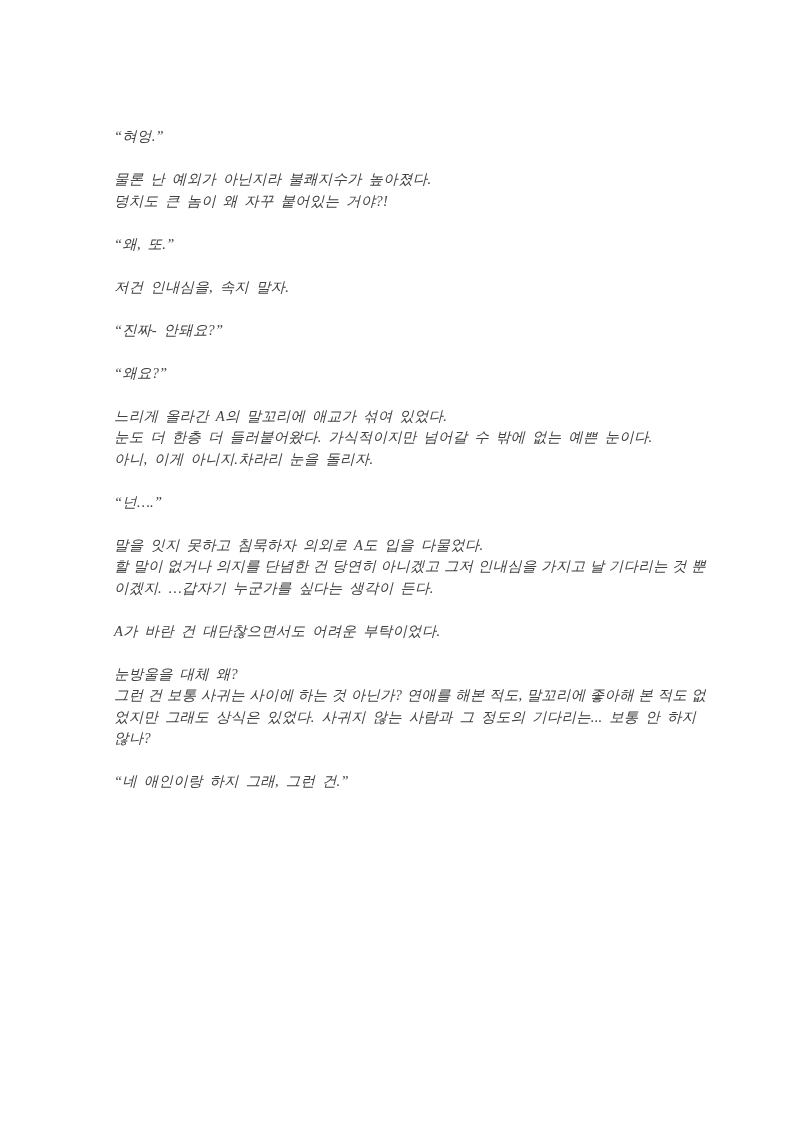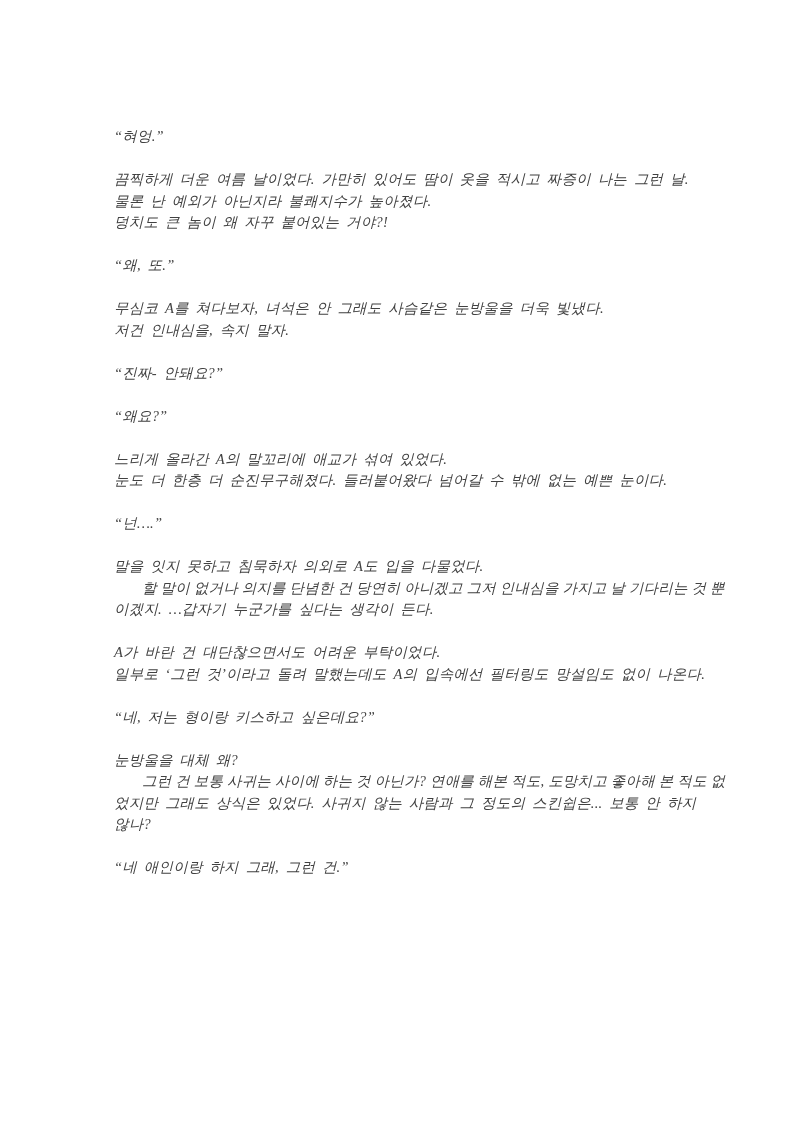--- a/index.html
+++ b/index.html
@@ -39,70 +39,64 @@
   }
   .line {
     white-space: pre-wrap;
     min-height: 21.5px;
   }
   .line.stretch {
     white-space: pre;
     text-align: justify;
     text-align-last: justify;
     word-spacing: 0;
-    margin-left: 28px;
   }
 </style>
 </head>
 <body style="background: rgb(255, 255, 255);">
 
 <div class="page">
   <div class="doc" style="color: rgb(65, 65, 65);">
       <div class="para">
         <div class="line">“혀엉.”</div>
       </div>
       <div class="para">
-        <div class="line">끔찍하게 더운 여름 날이었다. 가만히 있어도 땀이 옷을 적시고 짜증이 나는 그런 날.</div>
         <div class="line">물론 난 예외가 아닌지라 불쾌지수가 높아졌다.</div>
         <div class="line">덩치도 큰 놈이 왜 자꾸 붙어있는 거야?!</div>
       </div>
       <div class="para">
         <div class="line">“왜, 또.”</div>
       </div>
       <div class="para">
-        <div class="line">무심코 A를 쳐다보자, 녀석은 안 그래도 사슴같은 눈방울을 더욱 빛냈다.</div>
         <div class="line">저건 인내심을, 속지 말자.</div>
       </div>
       <div class="para">
         <div class="line">“진짜- 안돼요?”</div>
       </div>
       <div class="para">
         <div class="line">“왜요?”</div>
       </div>
       <div class="para">
         <div class="line">느리게 올라간 A의 말꼬리에 애교가 섞여 있었다.</div>
-        <div class="line">눈도 더 한층 더 순진무구해졌다. 들러붙어왔다 넘어갈 수 밖에 없는 예쁜 눈이다.</div>
+        <div class="line">눈도 더 한층 더 들러붙어왔다. 가식적이지만 넘어갈 수 밖에 없는 예쁜 눈이다.</div>
+        <div class="line">아니, 이게 아니지.차라리 눈을 돌리자.</div>
       </div>
       <div class="para">
         <div class="line">“넌….”</div>
       </div>
       <div class="para">
         <div class="line">말을 잇지 못하고 침묵하자 의외로 A도 입을 다물었다.</div>
         <div class="line stretch">할 말이 없거나 의지를 단념한 건 당연히 아니겠고 그저 인내심을 가지고 날 기다리는 것 뿐</div>
         <div class="line">이겠지. …갑자기 누군가를 싶다는 생각이 든다.</div>
       </div>
       <div class="para">
         <div class="line">A가 바란 건 대단찮으면서도 어려운 부탁이었다.</div>
-        <div class="line">일부로 ‘그런 것’이라고 돌려 말했는데도 A의 입속에선 필터링도 망설임도 없이 나온다.</div>
-      </div>
-      <div class="para">
-        <div class="line">“네, 저는 형이랑 키스하고 싶은데요?”</div>
       </div>
       <div class="para">
         <div class="line">눈방울을 대체 왜?</div>
-        <div class="line stretch">그런 건 보통 사귀는 사이에 하는 것 아닌가? 연애를 해본 적도, 도망치고 좋아해 본 적도 없</div>
-        <div class="line">었지만 그래도 상식은 있었다. 사귀지 않는 사람과 그 정도의 스킨쉽은... 보통 안 하지 않나?</div>
+        <div class="line stretch">그런 건 보통 사귀는 사이에 하는 것 아닌가? 연애를 해본 적도, 말꼬리에 좋아해 본 적도 없</div>
+        <div class="line">었지만 그래도 상식은 있었다. 사귀지 않는 사람과 그 정도의 기다리는... 보통 안 하지 않나?</div>
       </div>
       <div class="para">
         <div class="line">“네 애인이랑 하지 그래, 그런 건.”</div>
       </div>
     </div>
 </div>
 
 </body></html>

